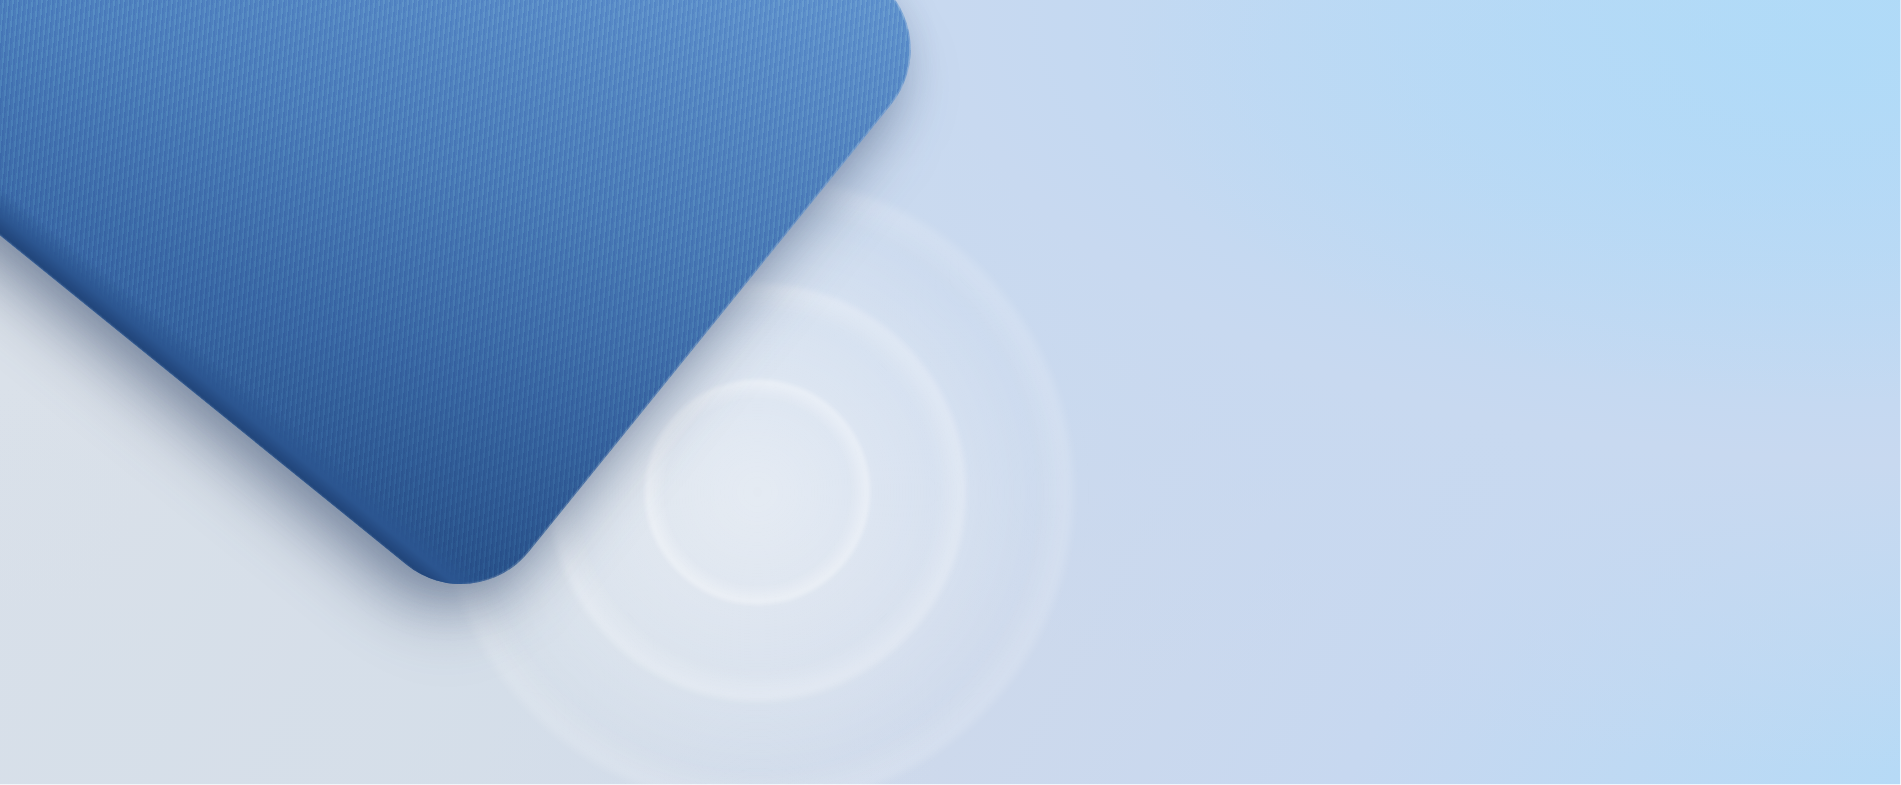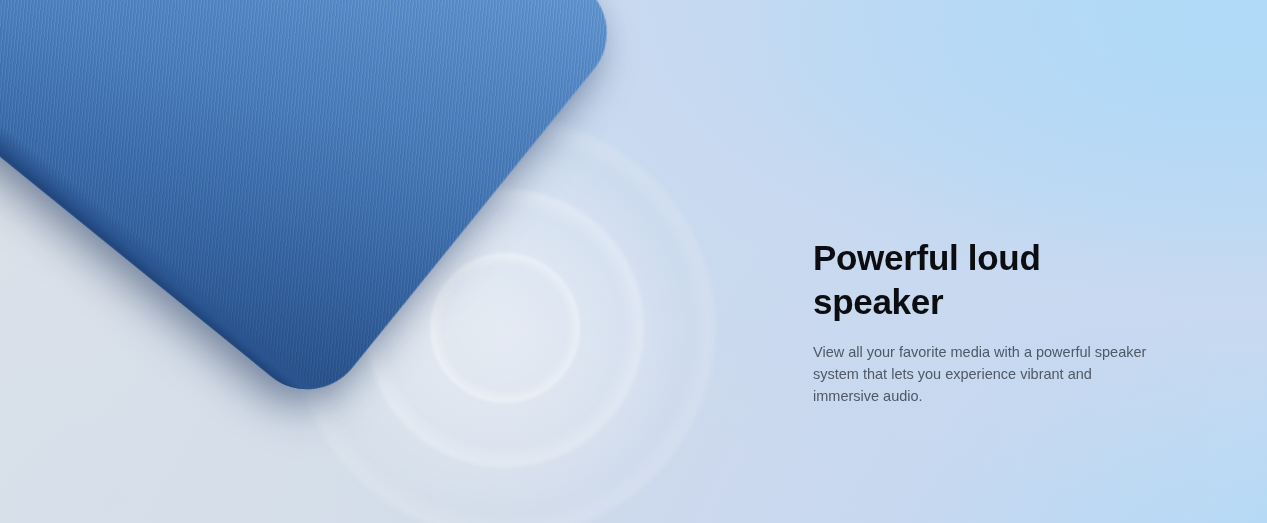--- a/index.html
+++ b/index.html
@@ -186,18 +186,14 @@
   <div id="phone-wrap">
     <div id="phone-shadow"></div>
     <div id="phone">
       <div id="phone-stripes"></div>
       <div id="phone-sheen"></div>
 
       <div id="phone-edge-bottom"></div>
     </div>
   </div>
 
-  <div id="copy">
-    <h1 id="headline">Powerful loud speaker</h1>
-    <p id="subcopy">View all your favorite media with a powerful speaker system that lets you experience vibrant and immersive audio.</p>
-  </div>
 
 </div>
 
 </body></html>

